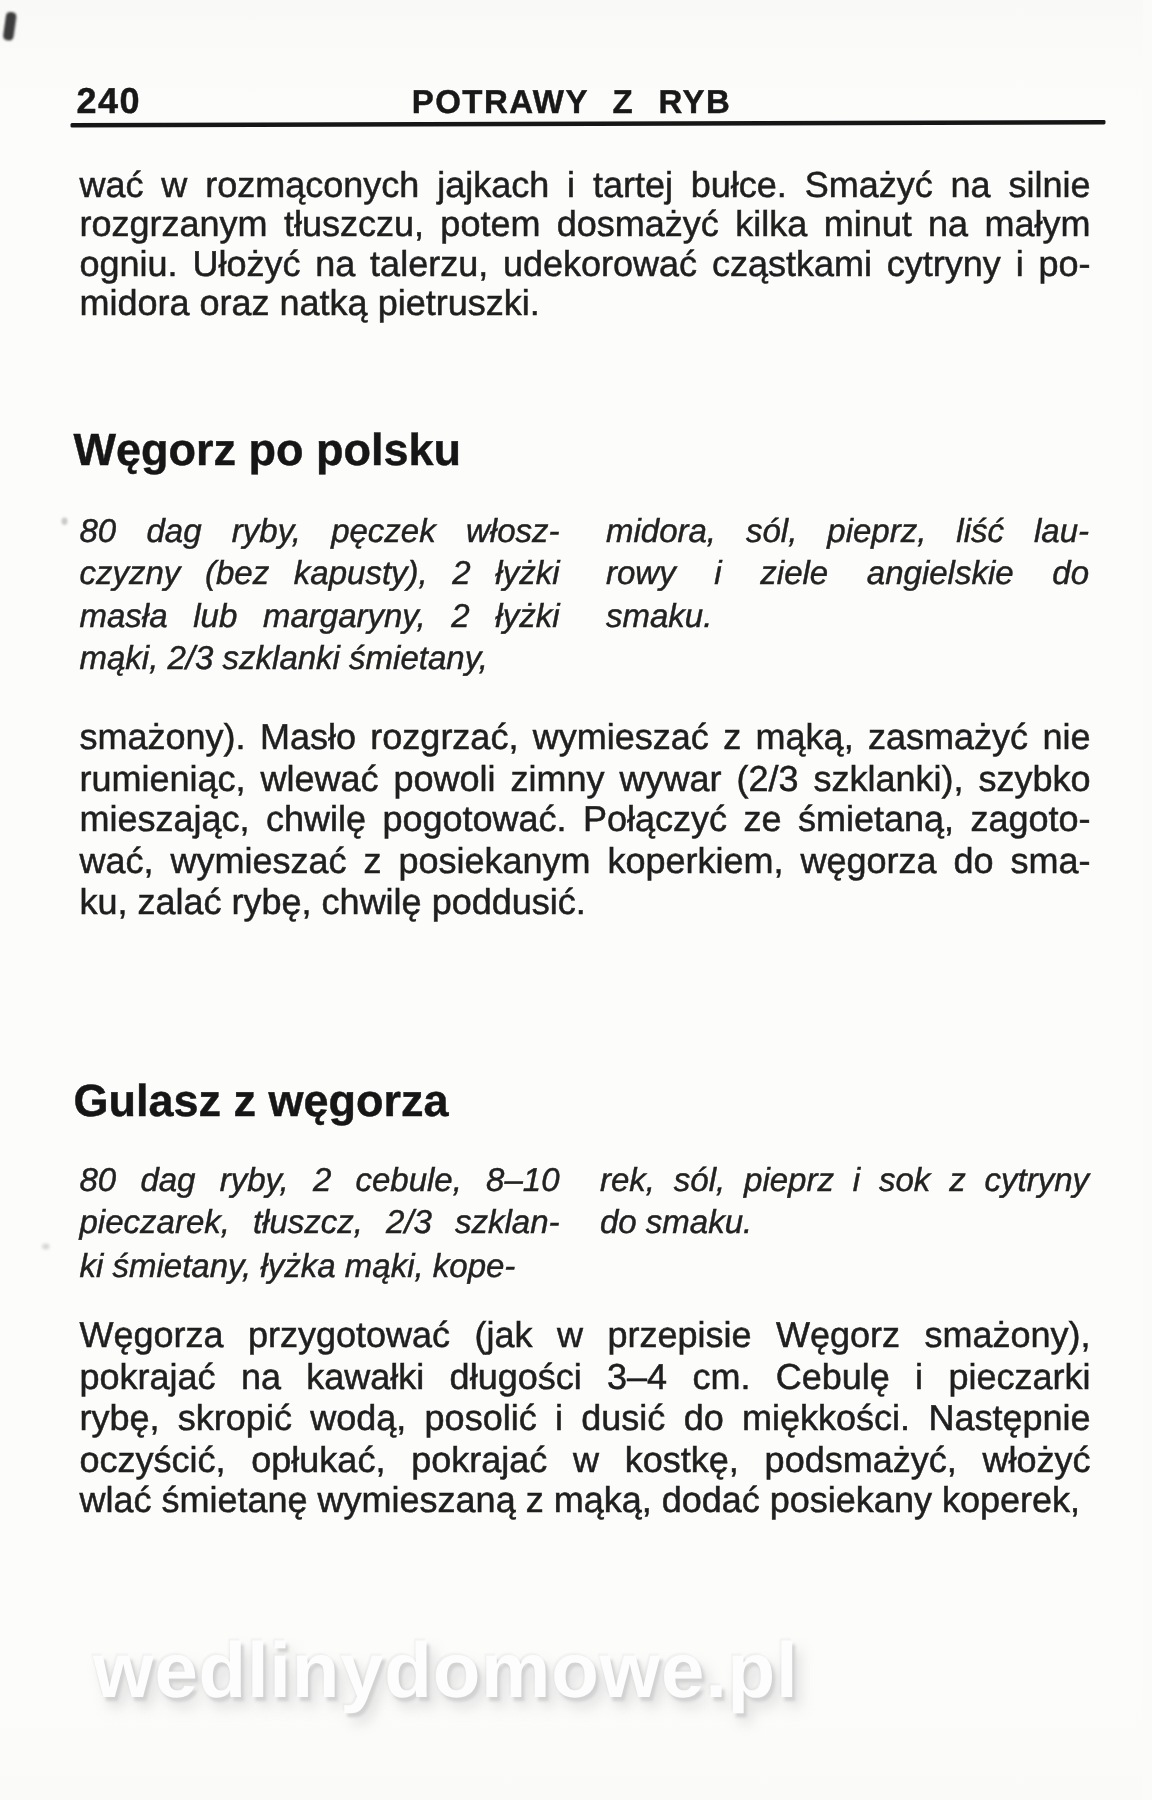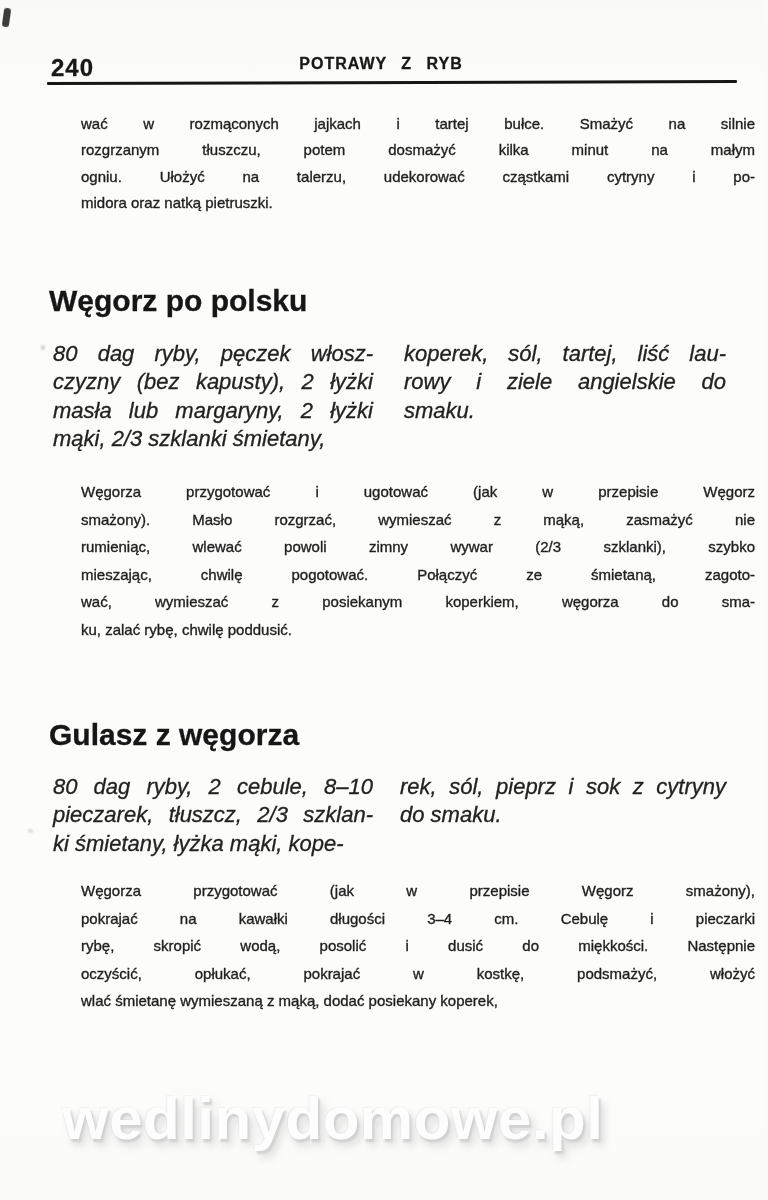--- a/index.html
+++ b/index.html
@@ -26,43 +26,42 @@
     font-size: 24px;
     font-weight: 700;
     letter-spacing: 1px;
     color: #181818;
     -webkit-text-stroke: 0.3px #181818;
   }
   .htitle {
     position: absolute;
     left: 0; right: 0; top: 55px;
     text-align: center;
-    font-size: 16px;
+    font-size: 22px;
     font-weight: 700;
     letter-spacing: 1px;
     word-spacing: 9px;
     color: #181818;
     -webkit-text-stroke: 0.3px #181818;
   }
   .rule {
     position: absolute;
     left: 47px; top: 81px;
     width: 690px; height: 3px;
     background: #161616;
     border-radius: 1px;
     transform: rotate(-0.18deg);
   }
 
   
   .body-text {
     position: absolute;
-    font-size: 15px;
+    font-size: 24px;
     line-height: 27.5px;
     color: #1f1f1f;
-    margin-left: 28px;
     -webkit-text-stroke: 0.35px #1f1f1f;
   }
   .intro { left: 53px; top: 111px; width: 674px; line-height: 26.3px; }
   .p1    { left: 53px; top: 478px; width: 674px; }
   .p2    { left: 53px; top: 877px; width: 674px; }
 
   
   .rtitle {
     position: absolute;
     left: 49px;
@@ -90,21 +89,21 @@
 
   
   .jlines .jline { text-align: justify; text-align-last: justify; }
   .jlines .jline:last-child { text-align-last: left; }
 
   
   .watermark {
     position: absolute;
     left: 62px; top: 1084px;
     width: 680px;
-    font-size: 60px;
+    font-size: 52px;
     font-weight: 700;
     letter-spacing: 0.5px;
     color: #fdfdfd;
     text-shadow:
       2px 3px 2px rgba(205,205,205,0.85),
       5px 7px 9px rgba(185,185,185,0.45),
       -1px -1px 1px rgba(235,235,235,0.6);
     white-space: nowrap;
   }
 
@@ -161,27 +160,26 @@
   <div class="rtitle t1">Węgorz po polsku</div>
 
   <div class="ing jlines ing1l">
       <div class="jline">80 dag ryby, pęczek włosz-</div>
       <div class="jline">czyzny (bez kapusty), 2 łyżki</div>
       <div class="jline">masła lub margaryny, 2 łyżki</div>
       <div class="jline">mąki, 2/3 szklanki śmietany,</div>
     </div>
 
   <div class="ing jlines ing1r">
-      <div class="jline">koperek, sól, tartej, liść lau-</div>
+      <div class="jline">midora, sól, pieprz, liść lau-</div>
       <div class="jline">rowy i ziele angielskie do</div>
       <div class="jline">smaku.</div>
     </div>
 
   <div class="body-text jlines p1">
-      <div class="jline">Węgorza przygotować i ugotować (jak w przepisie Węgorz</div>
       <div class="jline">smażony). Masło rozgrzać, wymieszać z mąką, zasmażyć nie</div>
       <div class="jline">rumieniąc, wlewać powoli zimny wywar (2/3 szklanki), szybko</div>
       <div class="jline">mieszając, chwilę pogotować. Połączyć ze śmietaną, zagoto-</div>
       <div class="jline">wać, wymieszać z posiekanym koperkiem, węgorza do sma-</div>
       <div class="jline">ku, zalać rybę, chwilę poddusić.</div>
     </div>
 
   <div class="rtitle t2">Gulasz z węgorza</div>
 
   <div class="ing jlines ing2l">

